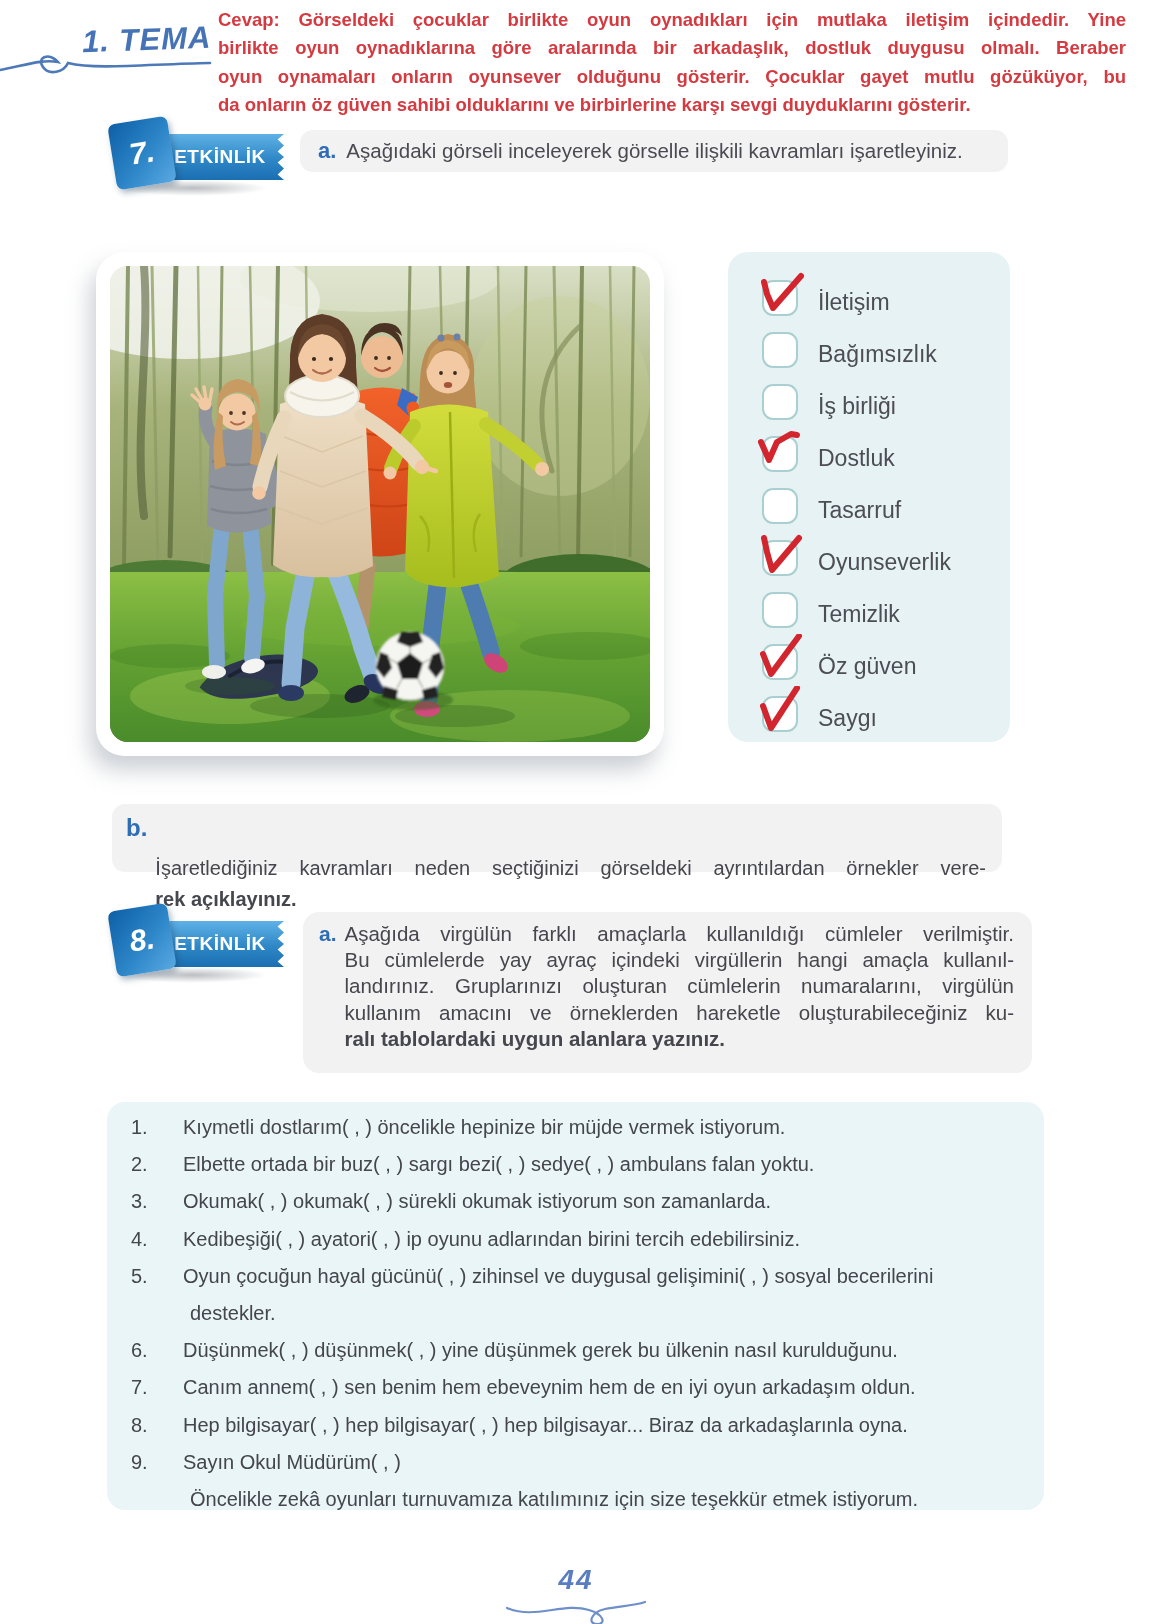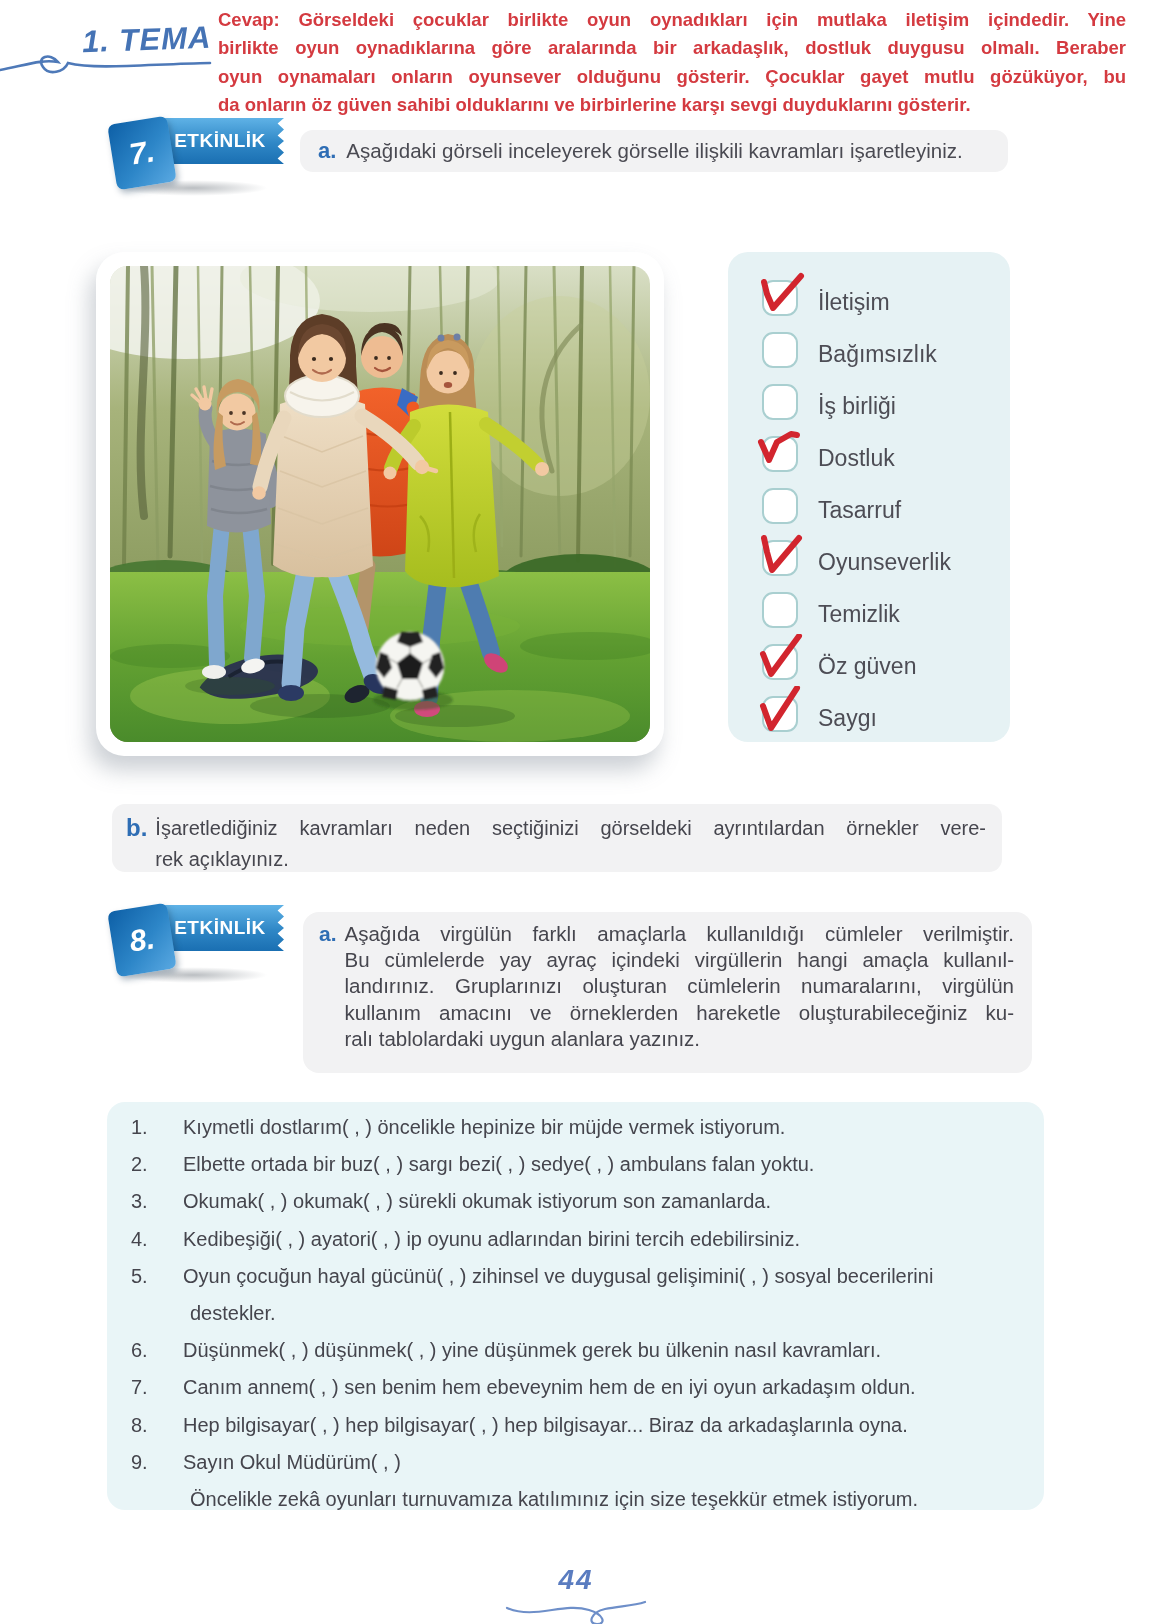--- a/index.html
+++ b/index.html
@@ -20,21 +20,21 @@
 
   
   .badge{position:absolute;width:180px;height:84px;}
   .badge-shadow{position:absolute;left:8px;bottom:2px;width:150px;height:16px;border-radius:50%;
                 background:radial-gradient(ellipse at center,rgba(60,70,80,.35),rgba(60,70,80,0) 70%);}
   .badge-num{position:absolute;left:2px;top:6px;width:60px;height:66px;border-radius:7px;
              background:linear-gradient(135deg,#0d5fa6 0%,#2d86c8 55%,#5aa9e2 100%);
              transform:rotate(-9deg);display:flex;align-items:center;justify-content:center;
              color:#fff;font-size:30px;font-weight:bold;font-style:italic;z-index:2;
              box-shadow:2px 4px 6px rgba(30,60,90,.35);}
-  .badge-ribbon{position:absolute;left:46px;top:4px;width:128px;height:46px;z-index:1;
+  .badge-ribbon{position:absolute;left:46px;top:20px;width:128px;height:46px;z-index:1;
              background:linear-gradient(180deg,#5fb2e6 0%,#2f87c6 55%,#1a6fb2 100%);
              clip-path:polygon(0 0,100% 0,95% 12%,100% 25%,95% 38%,100% 50%,95% 62%,100% 75%,95% 88%,100% 100%,0 100%,5% 88%,0 75%,5% 62%,0 50%,5% 38%,0 25%,5% 12%);
              display:flex;align-items:center;justify-content:center;}
   .badge-ribbon span{color:#ffffff;font-weight:bold;font-size:19px;letter-spacing:.5px;}
 
   
   .panel{background:#f2f2f3;border-radius:13px;position:absolute;}
   .panel-7a{left:300px;top:130px;width:708px;height:42px;display:flex;align-items:center;padding-left:18px;box-sizing:border-box;}
   .marker{color:#2e6db4;font-weight:bold;font-size:22px;margin-right:10px;}
   .instr{font-size:20.5px;color:#4a4a52;}
@@ -54,21 +54,21 @@
   .checkmark{position:absolute;left:-7px;top:-12px;width:50px;height:48px;display:none;}
   .checkmark path{fill:none;stroke:#d2252e;stroke-width:6;stroke-linecap:round;stroke-linejoin:round;}
   .check-row.checked .checkmark{display:block;}
   .check-label{margin-left:20px;font-size:23px;color:#4d4d55;}
 
   
   .panel-b{left:112px;top:804px;width:890px;height:68px;padding:9px 16px 0 14px;box-sizing:border-box;}
   .panel-b .inner{display:flex;}
   .panel-b .marker{font-size:24px;margin-right:8px;line-height:30px;}
   .jline{font-size:20px;color:#46464e;line-height:31px;text-align:justify;text-align-last:justify;white-space:nowrap;}
-  .jline.last{text-align-last:left;}
+  .jline.last{text-align-last:left;font-weight:bold;}
 
   
   .panel-8a{left:303px;top:912px;width:729px;height:161px;border-radius:16px;padding:9px 18px 0 16px;box-sizing:border-box;display:flex;}
   .panel-8a .marker{line-height:26.2px;margin-right:8px;font-size:21px;}
   .panel-8a .lines{flex:1;}
   .panel-8a .jline{line-height:26.2px;font-size:20.5px;}
 
   
   .list-panel{position:absolute;left:107px;top:1102px;width:937px;height:408px;
               background:#e9f5f7;border-radius:18px;padding:7px 16px 0 24px;box-sizing:border-box;}
@@ -351,21 +351,21 @@
             <path d="M6,20 L14,42 L40,2"></path>
           </svg>
         </span>
       <span class="check-label">Saygı</span>
     </div>
   </div>
 
   <div class="panel panel-b">
     <div class="inner">
       <span class="marker">b.</span>
-      <div style="flex:1;">
+      <div style="flex:1;margin-top:40px;">
         <div class="jline">İşaretlediğiniz kavramları neden seçtiğinizi görseldeki ayrıntılardan örnekler vere-</div>
         <div class="jline last">rek açıklayınız.</div>
       </div>
     </div>
   </div>
 
   <div class="badge" style="left:110px;top:901px;">
     <div class="badge-shadow"></div>
     <div class="badge-ribbon">
       <span>ETKİNLİK</span>
@@ -412,21 +412,21 @@
     <div class="sent-row">
       <span class="sent-num">5.</span>
       <div class="sent-body">
         <div class="sent-line">Oyun çocuğun hayal gücünü( , ) zihinsel ve duygusal gelişimini( , ) sosyal becerilerini</div>
         <div class="sent-line cont">destekler.</div>
       </div>
     </div>
     <div class="sent-row">
       <span class="sent-num">6.</span>
       <div class="sent-body">
-          <div class="sent-line">Düşünmek( , ) düşünmek( , ) yine düşünmek gerek bu ülkenin nasıl kavramları.</div>
+          <div class="sent-line">Düşünmek( , ) düşünmek( , ) yine düşünmek gerek bu ülkenin nasıl kurulduğunu.</div>
         </div>
     </div>
     <div class="sent-row">
       <span class="sent-num">7.</span>
       <div class="sent-body">
           <div class="sent-line">Canım annem( , ) sen benim hem ebeveynim hem de en iyi oyun arkadaşım oldun.</div>
         </div>
     </div>
     <div class="sent-row">
       <span class="sent-num">8.</span>

